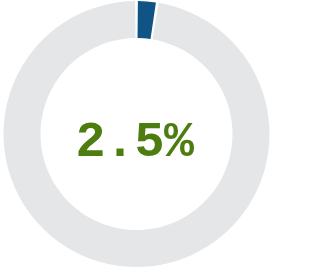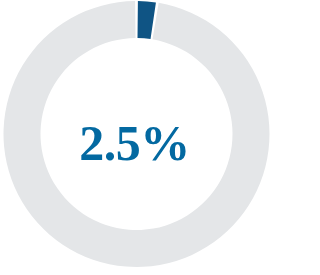--- a/index.html
+++ b/index.html
@@ -30,24 +30,24 @@
     left: 0;
     top: 0;
     width: 273px;
     height: 275px;
     display: flex;
     align-items: center;
     justify-content: center;
     pointer-events: none;
   }
   #center-label-text {
-    font-family: Liberation Serif, serif;
+    font-family: Liberation Mono, monospace;
     font-size: 50px;
     font-weight: bold;
-    color: #0369a1;
+    color: #4d7c0f;
     letter-spacing: -0.5px;
     line-height: 1;
     transform: translate(-2px, 5px);
     white-space: nowrap;
   }
 </style>
 </head>
 <body>
 
 <div id="donut-widget">

